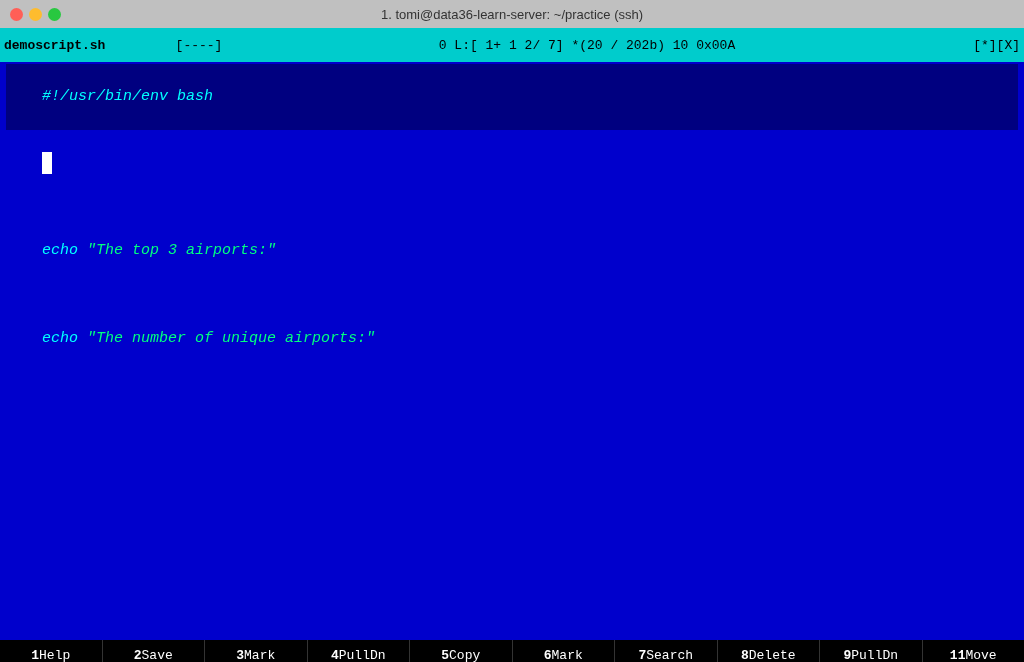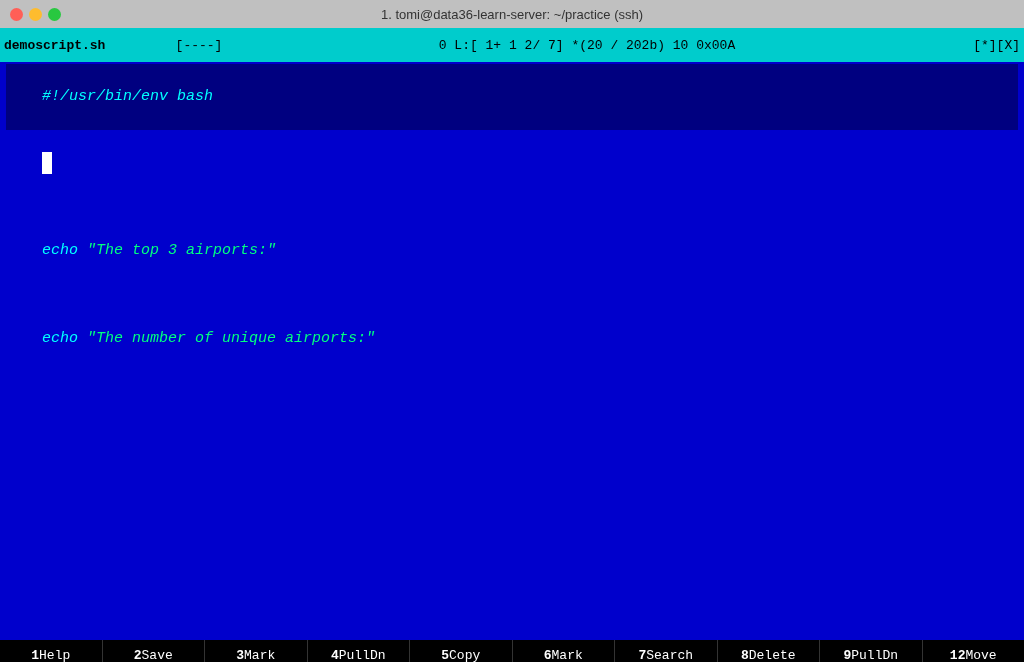--- a/index.html
+++ b/index.html
@@ -224,16 +224,16 @@
     </div>
     <div class="fn-key">
       <span class="fn-num">8</span>
       <span class="fn-label">Delete</span>
     </div>
     <div class="fn-key">
       <span class="fn-num">9</span>
       <span class="fn-label">PullDn</span>
     </div>
     <div class="fn-key">
-      <span class="fn-num">12</span>
+      <span class="fn-num">11</span>
       <span class="fn-label">Move</span>
     </div>
   </div>
 
 </body></html>

